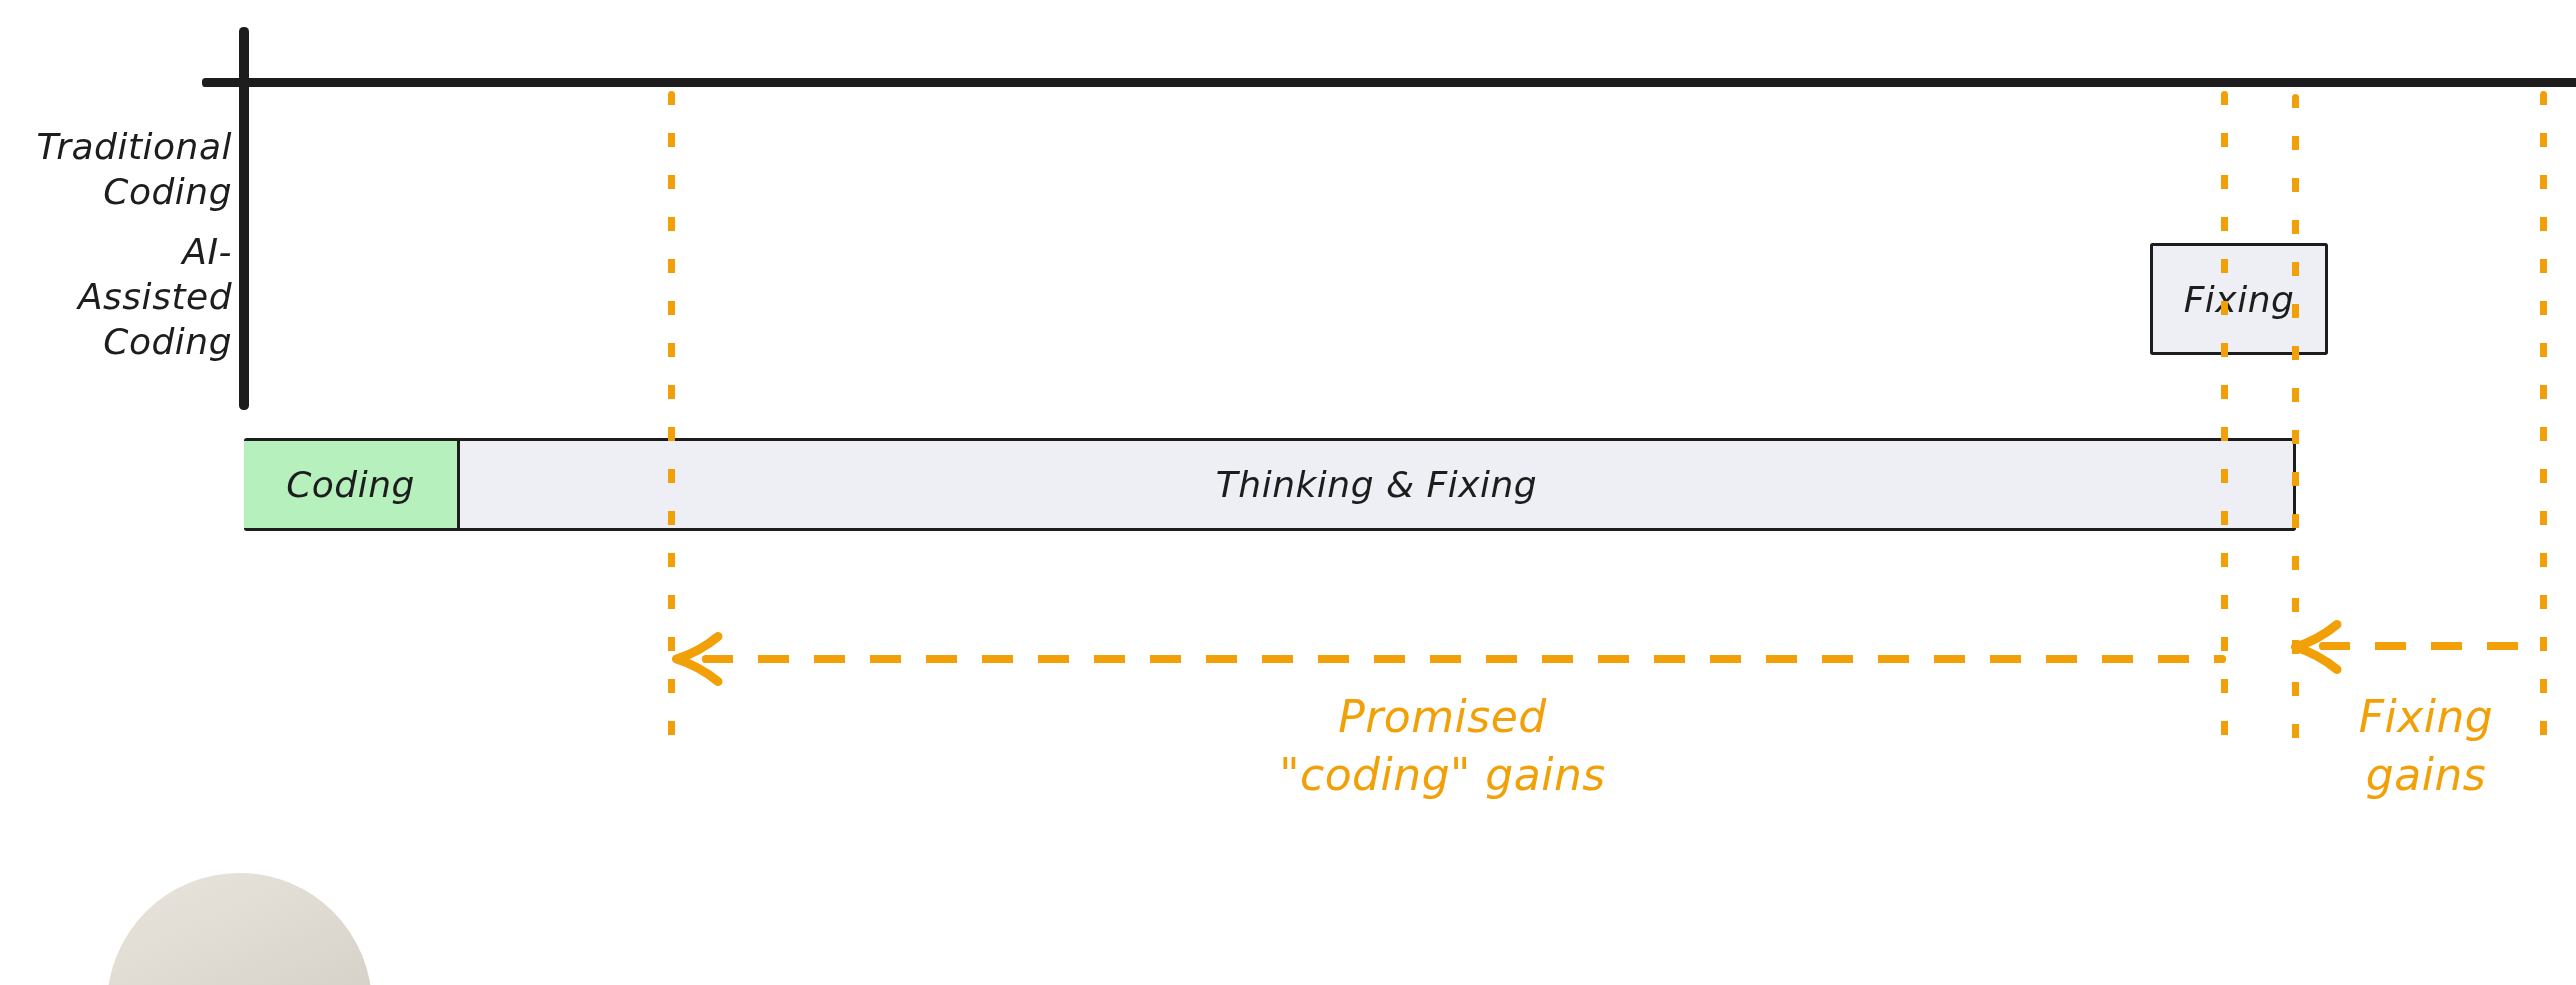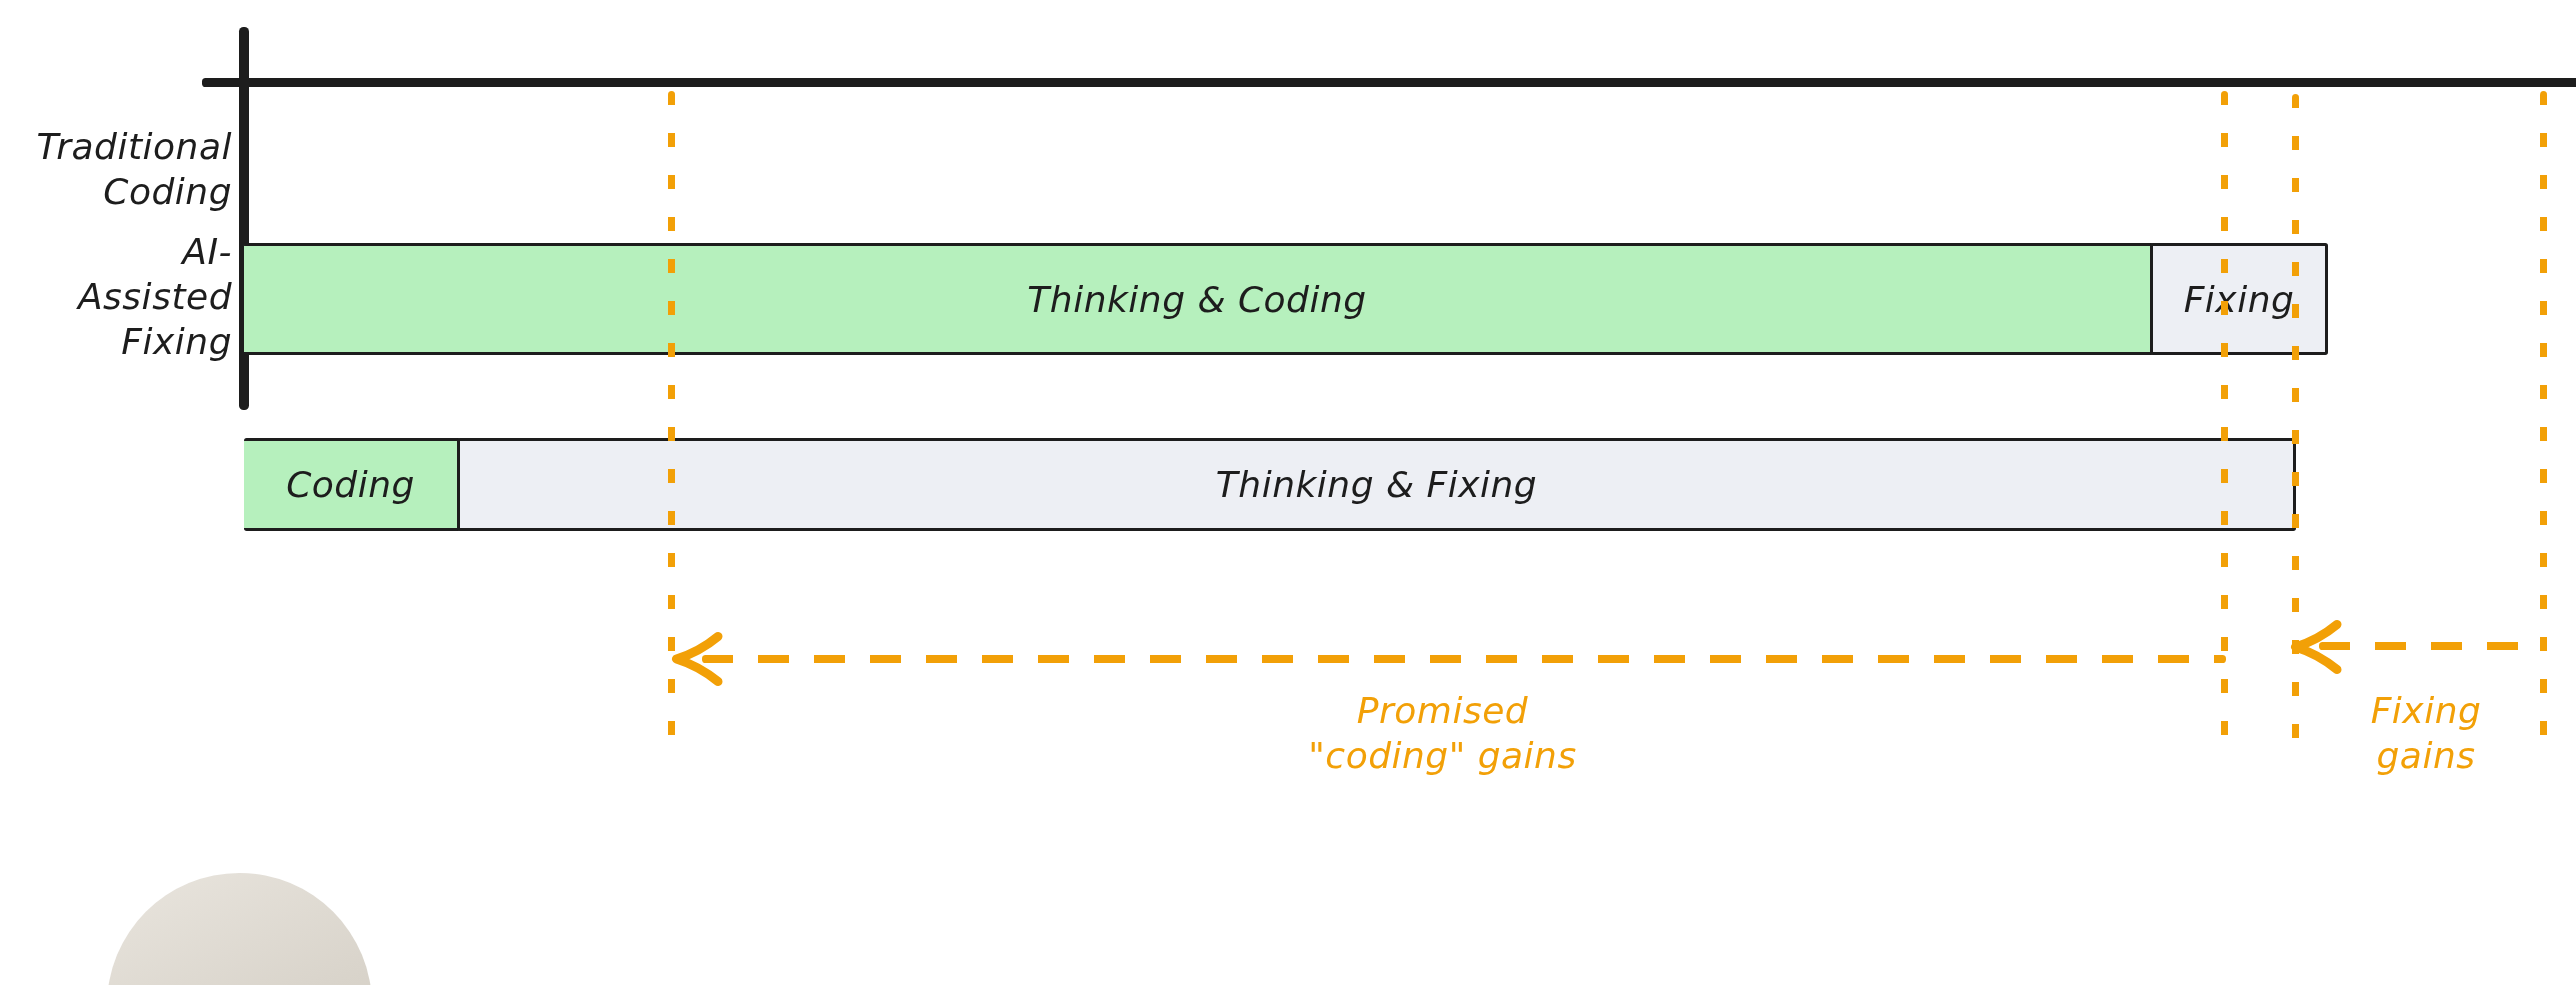--- a/index.html
+++ b/index.html
@@ -167,22 +167,22 @@
   }
   .arrowhead svg { display: block; }
   #arrow-promised { left: 640px; top: 631px; }
   #arrow-actual   { left: 2259px; top: 619px; }
 
   
   .annotation {
     position: absolute;
     color: #f2a007;
     font-family: "DejaVu Sans", sans-serif;
-    font-size: 36px;
-    line-height: 45px;
+    font-size: 44px;
+    line-height: 58px;
     font-style: italic;
     text-align: center;
     white-space: pre-line;
     letter-spacing: 0.5px;
   }
   #anno-promised {
     left: 1194px;
     top: 688px;
     width: 435px;
   }
@@ -211,23 +211,22 @@
 
 <div id="stage">
 
   <div class="y-axis"></div>
   <div class="x-axis"></div>
 
   <div class="row-label" id="label-traditional">Traditional
 Coding</div>
 
   <div class="row-label" id="label-ai">AI-Assisted
-Fixing</div>
-
-  <div class="bar-seg seg-green" id="trad-thinking-coding">Thinking &amp; Coding</div>
+Coding</div>
+
 
   <div class="bar-seg seg-grey" id="trad-fixing">Fixing</div>
 
   <div class="bar-seg seg-green" id="ai-coding">Coding</div>
 
   <div class="bar-seg seg-grey" id="ai-thinking-fixing">Thinking &amp; Fixing</div>
 
   <div class="guide" id="guide-1"></div>
   <div class="guide" id="guide-2"></div>
   <div class="guide" id="guide-3"></div>

